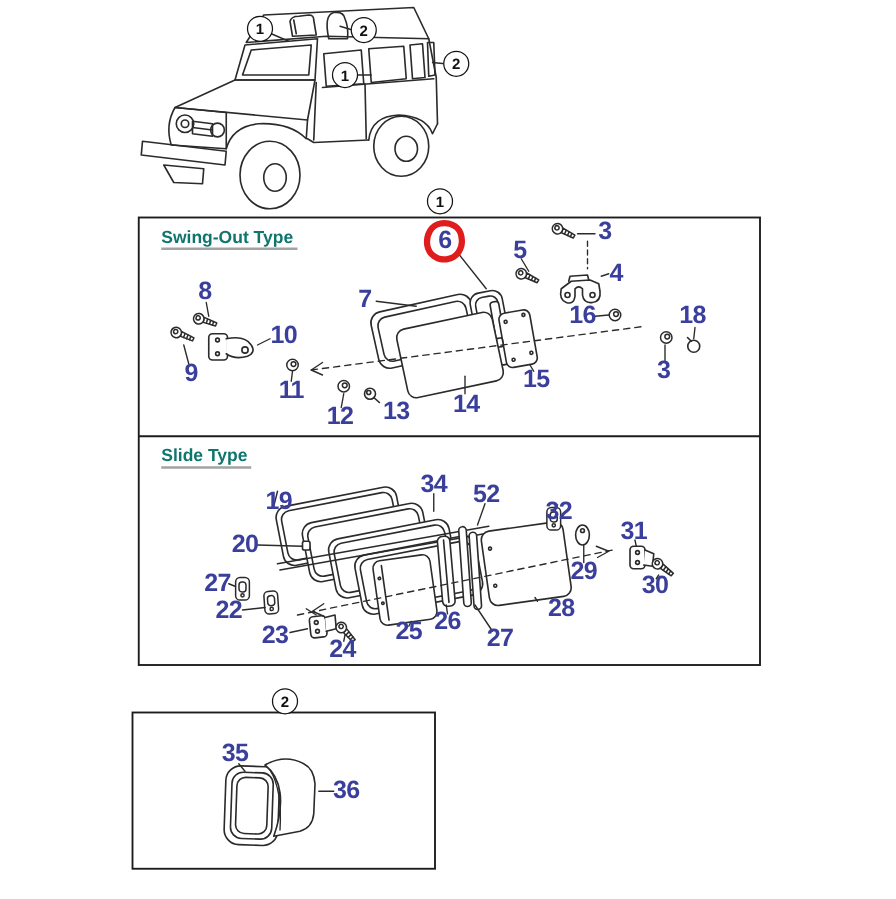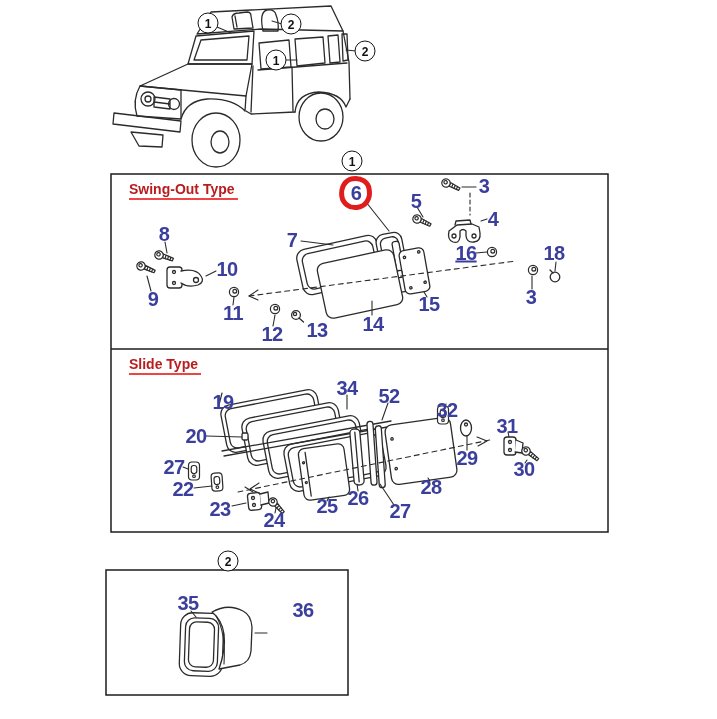--- a/index.html
+++ b/index.html
@@ -7,21 +7,21 @@
          font-family:"Liberation Sans",sans-serif;}
   .art{position:absolute;left:0;top:0;z-index:0;}
   .plabel{position:absolute;z-index:3;transform:translate(-50%,-50%);
           font:700 20px "Liberation Sans",sans-serif;letter-spacing:-0.5px;
           color:var(--label-color,#3b3f9c);white-space:nowrap;}
   .callout{position:absolute;z-index:3;transform:translate(-50%,-50%);
            width:19px;height:19px;border:1.8px solid #141414;border-radius:50%;
            background:#fff;display:flex;align-items:center;justify-content:center;
            font:700 12px "Liberation Sans",sans-serif;color:#111;}
   .sec-title{position:absolute;z-index:3;font:700 14px "Liberation Sans",sans-serif;
-             color:#b91c1c;border-bottom:2px solid #ef4444;padding:0 3px 1px 0;text-align:center;}
+             color:#0f766e;border-bottom:2px solid #a3a3a3;padding:0 3px 1px 0;text-align:center;}
   .ring{position:absolute;z-index:2;left:339px;top:176px;width:23px;height:24px;
         border:5.5px solid var(--ring-color,#e01d1d);
         border-radius:48% 52% 50% 50% / 55% 45% 52% 48%;
         transform:rotate(-8deg);}
 </style>
 </head>
 <body>
 
 <div class="stage">
 
@@ -290,35 +290,35 @@
   <div class="plabel" style="left:356px;top:193px;">6</div>
   <div class="plabel" style="left:292px;top:240px;">7</div>
   <div class="plabel" style="left:164px;top:234px;">8</div>
   <div class="plabel" style="left:153px;top:299px;">9</div>
   <div class="plabel" style="left:227px;top:269px;">10</div>
   <div class="plabel" style="left:233px;top:313px;">11</div>
   <div class="plabel" style="left:272px;top:334px;">12</div>
   <div class="plabel" style="left:317px;top:330px;">13</div>
   <div class="plabel" style="left:373px;top:324px;">14</div>
   <div class="plabel" style="left:429px;top:304px;">15</div>
-  <div class="plabel" style="left:466px;top:253px;text-decoration:underline;">16</div>
+  <div class="plabel" style="left:466px;top:253px;">16</div>
   <div class="plabel" style="left:531px;top:297px;">3</div>
   <div class="plabel" style="left:554px;top:253px;">18</div>
   <div class="plabel" style="left:223px;top:386px;margin-top:16px;">19</div>
   <div class="plabel" style="left:196px;top:436px;">20</div>
   <div class="plabel" style="left:174px;top:467px;">27</div>
   <div class="plabel" style="left:183px;top:489px;">22</div>
   <div class="plabel" style="left:220px;top:509px;">23</div>
   <div class="plabel" style="left:274px;top:520px;">24</div>
   <div class="plabel" style="left:327px;top:506px;">25</div>
   <div class="plabel" style="left:358px;top:498px;">26</div>
   <div class="plabel" style="left:400px;top:511px;">27</div>
-  <div class="plabel" style="left:431px;top:487px;">28</div>
+  <div class="plabel" style="left:449px;top:487px;">28</div>
   <div class="plabel" style="left:467px;top:458px;">29</div>
   <div class="plabel" style="left:524px;top:469px;">30</div>
   <div class="plabel" style="left:507px;top:426px;">31</div>
   <div class="plabel" style="left:447px;top:398px;margin-top:12px;">32</div>
   <div class="plabel" style="left:389px;top:396px;">52</div>
   <div class="plabel" style="left:347px;top:388px;">34</div>
   <div class="plabel" style="left:188px;top:603px;">35</div>
-  <div class="plabel" style="left:277px;top:610px;margin-left:26px;">36</div>
+  <div class="plabel" style="left:277px;top:633px;">36</div>
 
 </div>
 
 </body></html>

